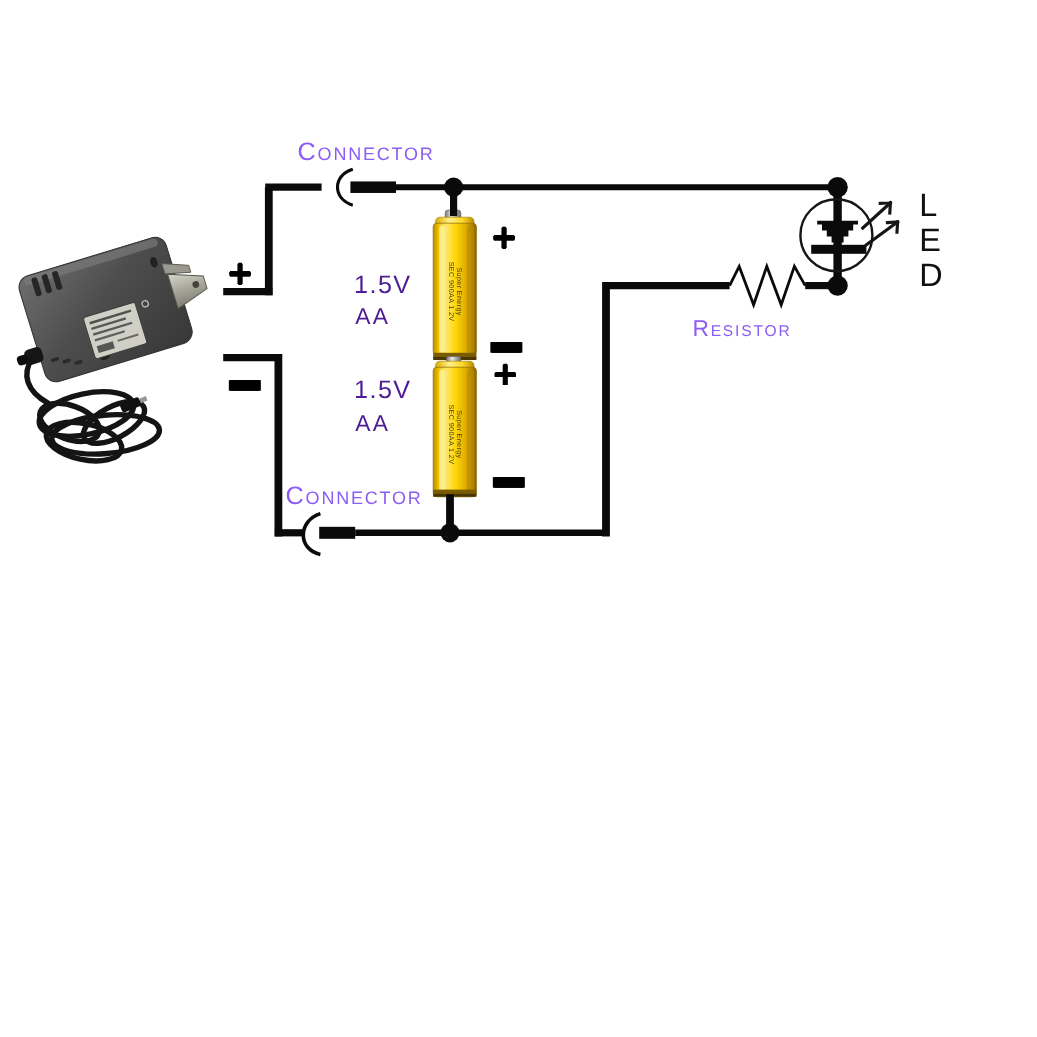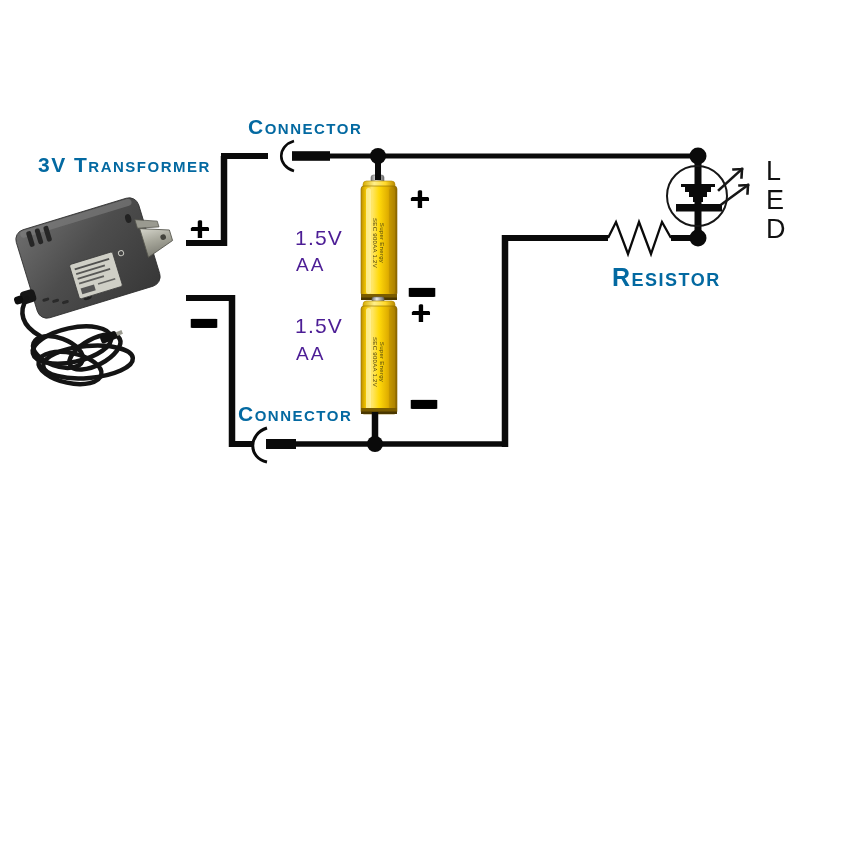--- a/index.html
+++ b/index.html
@@ -1,24 +1,24 @@
 <!DOCTYPE html>
 <html><head>
 <meta charset="utf-8">
 <style>
   html,body{margin:0;padding:0;background:#fff;}
   .stage{position:relative;width:864px;height:864px;background:#ffffff;overflow:hidden;
          font-family:"Liberation Sans",sans-serif;}
   .stage svg{position:absolute;left:0;top:0;}
-  .label{position:absolute;color:#0369a1;font-variant:small-caps;font-weight:700;
+  .label{position:absolute;color:#8b5cf6;font-variant:small-caps;font-weight:400;
          letter-spacing:1.5px;white-space:nowrap;line-height:1;}
   .lbl-title{left:38px;top:154px;font-size:21px;}
   .lbl-conn-top{left:248px;top:116px;font-size:21px;}
   .lbl-conn-bottom{left:238px;top:403px;font-size:21px;}
-  .lbl-resistor{left:612px;top:265px;font-size:25px;}
+  .lbl-resistor{left:577px;top:265px;font-size:19px;}
   .battxt{position:absolute;color:#4c1d95;letter-spacing:1.2px;line-height:1;white-space:nowrap;}
   .v1{left:295px;top:227px;font-size:21px;}
   .a1{left:296px;top:255px;font-size:19px;letter-spacing:2px;}
   .v2{left:295px;top:315px;font-size:21px;}
   .a2{left:296px;top:344px;font-size:19px;letter-spacing:2px;}
   .sign{position:absolute;font-family:"DejaVu Sans",sans-serif;font-weight:bold;color:#000;
         transform:translate(-50%,-50%);line-height:1;
         text-shadow:0.6px 0 #000,-0.6px 0 #000,0 0.6px #000,0 -0.6px #000;}
   .plus{font-size:27px;}
   .minus{font-size:40px;transform:translate(-50%,-50%) scaleY(1.9);
@@ -173,21 +173,20 @@
       <rect x="676" y="204" width="46" height="7.5" fill="#0a0a0a"></rect>
       <g stroke="#161616" stroke-width="2.6" fill="none" stroke-linecap="square">
         <path d="M719,190 L742,169"></path>
         <path d="M742,169 L733.5,169.5 M742,169 L741.5,177.5"></path>
         <path d="M722,204 L748,185"></path>
         <path d="M748,185 L739.5,185.5 M748,185 L747.5,193.5"></path>
       </g>
     </g>
   </svg>
 
-  <div class="label lbl-title">3V Transformer</div>
   <div class="label lbl-conn-top">Connector</div>
   <div class="label lbl-conn-bottom">Connector</div>
   <div class="label lbl-resistor">Resistor</div>
 
   <div class="led-col">
     <span>L</span>
     <span>E</span>
     <span>D</span>
   </div>
 

